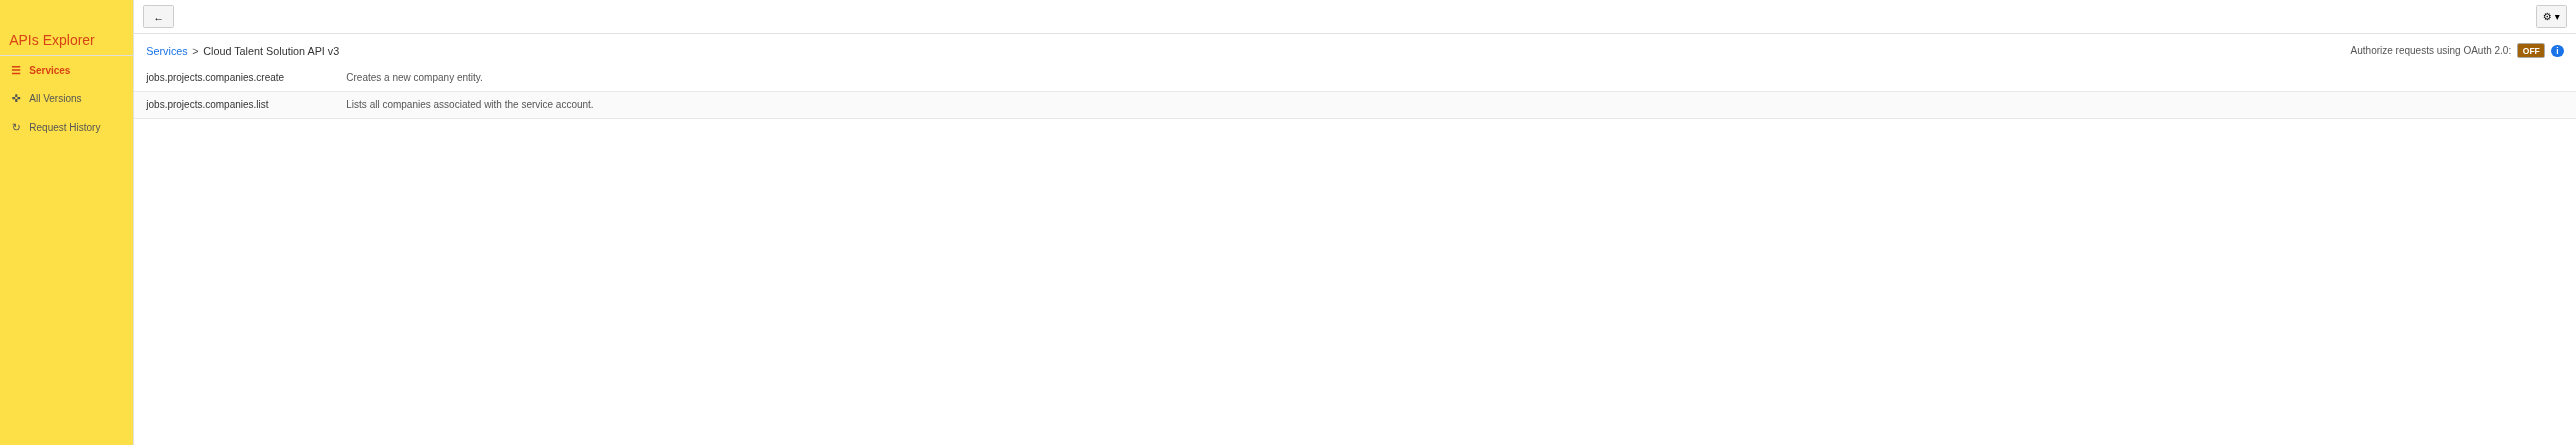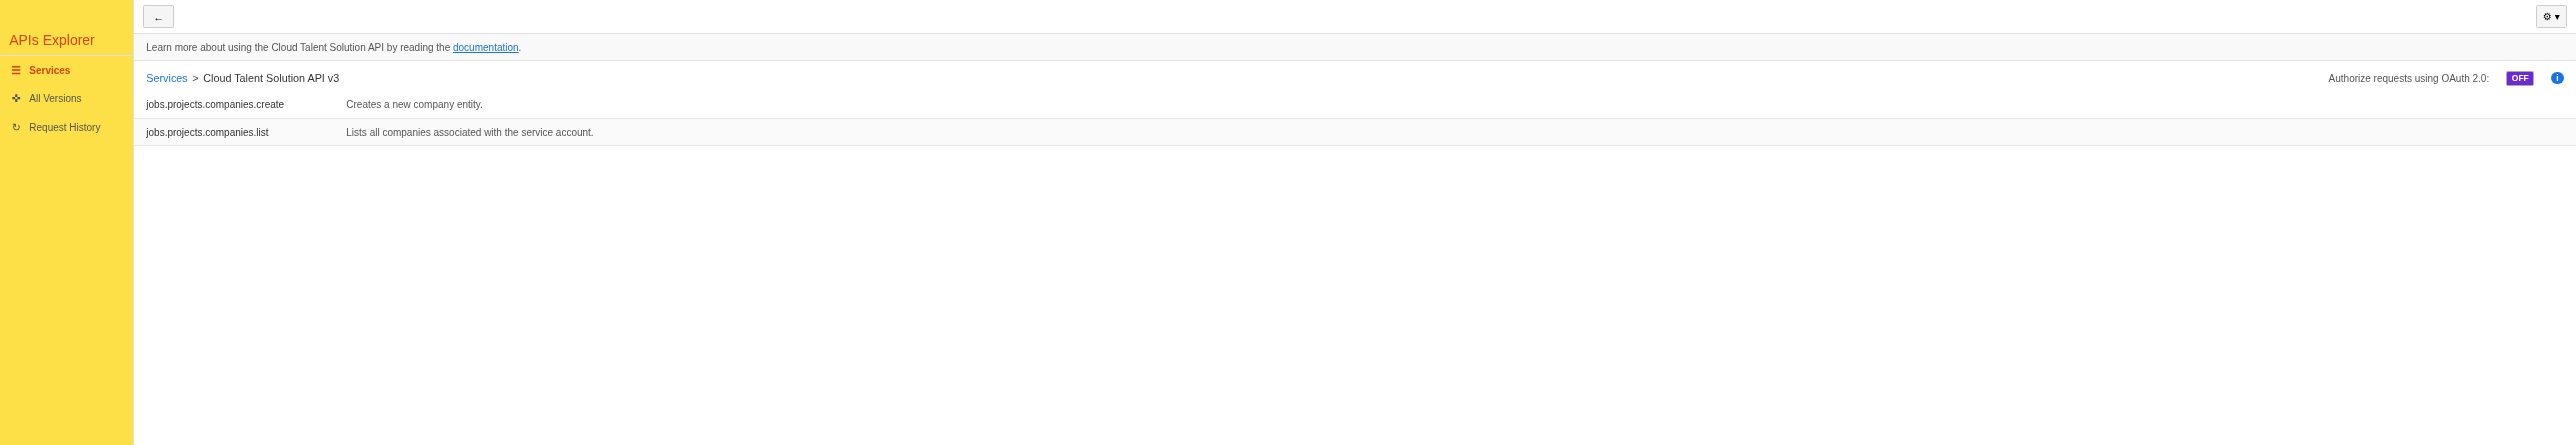--- a/index.html
+++ b/index.html
@@ -134,36 +134,36 @@
       text-decoration: none;
       cursor: pointer;
     }
     .breadcrumb-separator { color: #555; }
     .breadcrumb-current { color: #333; font-size: 10.8px; }
 
     
     .oauth-section {
       display: flex;
       align-items: center;
-      gap: 17px;
+      gap: 6px;
       font-size: 10px;
       color: #555;
       margin-left: 28px;
     }
 
     .oauth-toggle {
       display: inline-flex;
       border: 0.8px solid #aaa;
       border-radius: 1.5px;
       overflow: hidden;
       font-size: 8.5px;
       font-weight: bold;
     }
     .oauth-toggle .off-part {
-      background: #6d28d9;
+      background: #a16207;
       color: #fff;
       padding: 1.5px 4.6px;
     }
 
     .info-circle {
       display: inline-flex;
       align-items: center;
       justify-content: center;
       width: 12.3px;
       height: 12.3px;
@@ -235,23 +235,20 @@
   <div id="topbar">
     <div class="topbar-left">
       <button class="back-button">←</button>
     </div>
     <button class="settings-button">
       <span>⚙</span>
       <span>▾</span>
     </button>
   </div>
 
-  <div id="info-banner">
-    <span>Learn more about using the Cloud Talent Solution API by reading the </span><a href="#">documentation</a><span>.</span>
-  </div>
 
   <div id="content">
 
     <div id="breadcrumb-row">
       <div class="breadcrumb">
         <a href="#">Services</a>
         <span class="breadcrumb-separator">&gt;</span>
         <span class="breadcrumb-current">Cloud Talent Solution API v3</span>
       </div>
       <div class="oauth-section">

